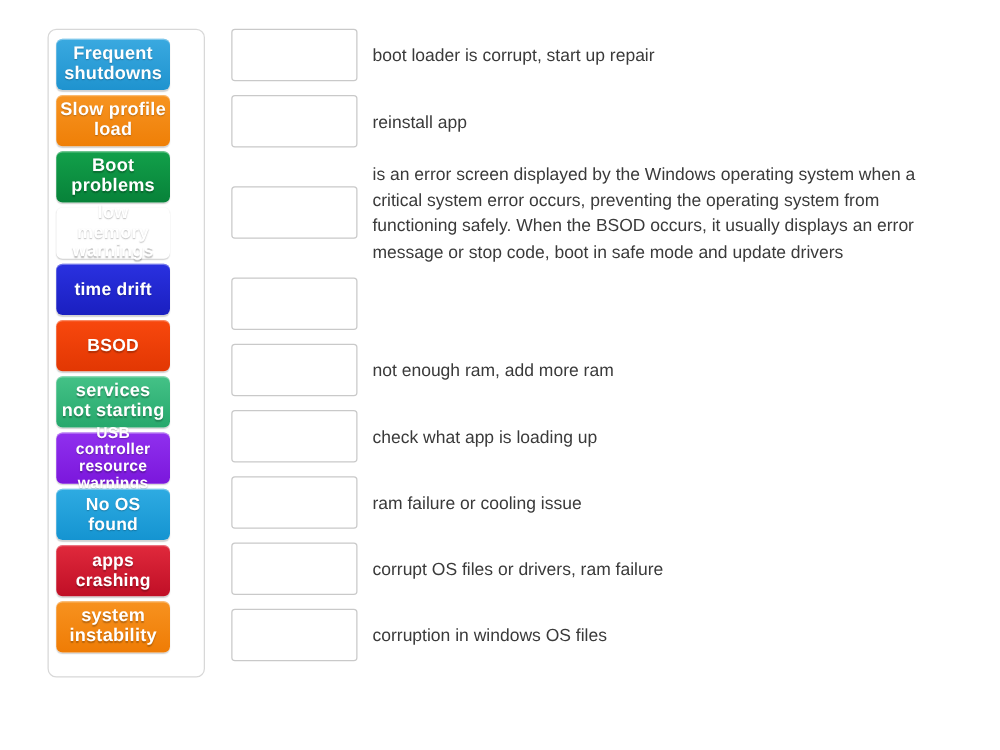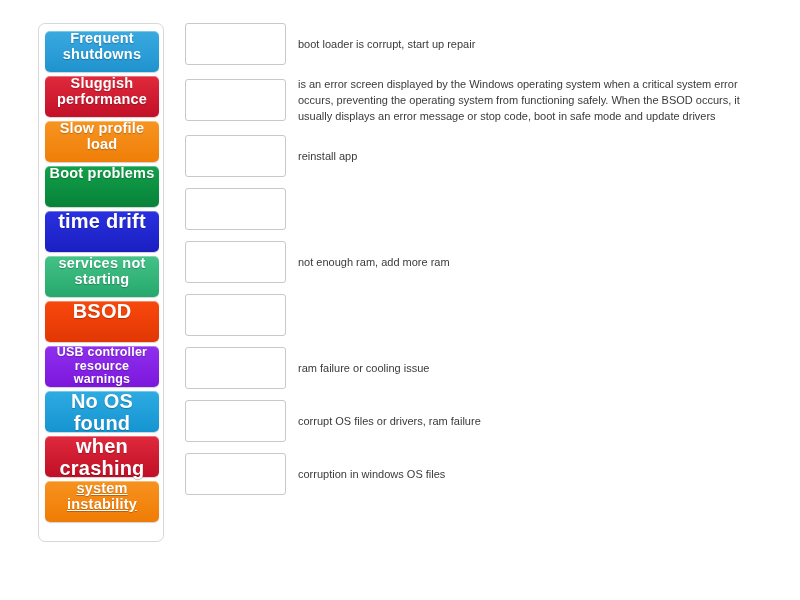--- a/index.html
+++ b/index.html
@@ -31,44 +31,45 @@
     box-sizing: border-box;
     border: 1px solid #d8d8d8;
     border-radius: 7px;
     background: #ffffff;
     padding: 7px 6px 7px 6px;
   }
 
   .tile {
     position: relative;
     box-sizing: border-box;
-    width: 114px;
+    width: 91px;
     height: 41px;
     margin-bottom: 4px;
     border-radius: 5px;
     display: flex;
+    align-items: center;
     justify-content: center;
     text-align: center;
     color: #ffffff;
     font-weight: bold;
     letter-spacing: .2px;
     line-height: 1.08;
-    padding: 0 3px;
+    padding: 13px 3px;
     text-shadow: 0 1px 1px rgba(0,0,0,.25);
     box-shadow: inset 0 1px 0 rgba(255,255,255,.35),
                 0 1px 1px rgba(0,0,0,.18);
     cursor: grab;
     user-select: none;
   }
-  .tile:last-child { margin-bottom: 12px; text-decoration: underline; }
+  .tile:last-child { margin-bottom: 12px; }
 
   .tile .tile-text { display: block; width: 100%; }
 
   .s-two  { font-size: 14.5px; }
-  .s-one  { font-size: 20px; }
+  .s-one  { font-size: 14px; }
   .s-small{ font-size: 12.5px; }
 
   
   #answer-column {
     position: absolute;
     left: 185px;
     top: 23px;
     width: 580px;
   }
 
@@ -86,89 +87,90 @@
     height: 42px;
     background: #ffffff;
     border: 1px solid #c9c9c9;
     border-radius: 3px;
     cursor: pointer;
   }
 
   .answer-text {
     flex: 1 1 auto;
     margin-left: 12px;
-    font-size: 11px;
+    font-size: 14px;
     line-height: 1.47;
     color: #3a3a3a;
     max-width: 455px;
   }
 </style>
 </head>
 <body>
 
 <div id="board">
 
   <div id="tile-tray">
       <div class="tile" style="background: linear-gradient(rgb(58, 169, 224) 0%, rgb(31, 147, 207) 100%);">
         <span class="tile-text s-two">Frequent shutdowns</span>
       </div>
-      <div class="tile" style="background: linear-gradient(rgb(224, 42, 60) 0%, rgb(194, 16, 39) 100%);">
-        <span class="tile-text s-two">Sluggish performance</span>
-      </div>
       <div class="tile" style="background: linear-gradient(rgb(247, 148, 33) 0%, rgb(239, 127, 7) 100%);">
         <span class="tile-text s-two">Slow profile load</span>
       </div>
       <div class="tile" style="background: linear-gradient(rgb(18, 160, 74) 0%, rgb(7, 130, 57) 100%);">
         <span class="tile-text s-two">Boot problems</span>
       </div>
+      <div class="tile">
+        <span class="tile-text s-two">low memory warnings</span>
+      </div>
       <div class="tile" style="background: linear-gradient(rgb(42, 49, 224) 0%, rgb(26, 31, 192) 100%);">
         <span class="tile-text s-one">time drift</span>
       </div>
+      <div class="tile" style="background: linear-gradient(rgb(248, 72, 13) 0%, rgb(226, 55, 3) 100%);">
+        <span class="tile-text s-one">BSOD</span>
+      </div>
       <div class="tile" style="background: linear-gradient(rgb(68, 194, 135) 0%, rgb(38, 168, 108) 100%);">
         <span class="tile-text s-two">services not starting</span>
-      </div>
-      <div class="tile" style="background: linear-gradient(rgb(248, 72, 13) 0%, rgb(226, 55, 3) 100%);">
-        <span class="tile-text s-one">BSOD</span>
       </div>
       <div class="tile" style="background: linear-gradient(rgb(144, 48, 238) 0%, rgb(123, 23, 220) 100%);">
         <span class="tile-text s-small">USB controller resource warnings</span>
       </div>
       <div class="tile" style="background: linear-gradient(rgb(46, 171, 226) 0%, rgb(21, 148, 209) 100%);">
         <span class="tile-text s-one">No OS found</span>
       </div>
       <div class="tile" style="background: linear-gradient(rgb(224, 41, 60) 0%, rgb(192, 15, 38) 100%);">
-        <span class="tile-text s-one">when crashing</span>
+        <span class="tile-text s-one">apps crashing</span>
       </div>
       <div class="tile" style="background: linear-gradient(rgb(247, 146, 31) 0%, rgb(239, 124, 5) 100%);">
         <span class="tile-text s-two">system instability</span>
       </div>
     </div>
 
   <div id="answer-column">
       <div class="answer-row">
         <div class="drop-zone"></div>
         <div class="answer-text">boot loader is corrupt, start up repair</div>
       </div>
       <div class="answer-row">
         <div class="drop-zone"></div>
-        <div class="answer-text">is an error screen displayed by the Windows operating system when a critical system error occurs, preventing the operating system from functioning safely. When the BSOD occurs, it usually displays an error message or stop code, boot in safe mode and update drivers</div>
+        <div class="answer-text">reinstall app</div>
       </div>
       <div class="answer-row">
         <div class="drop-zone"></div>
-        <div class="answer-text">reinstall app</div>
+        <div class="answer-text">is an error screen displayed by the Windows operating system when a critical system error occurs, preventing the operating system from functioning safely. When the BSOD occurs, it usually displays an error message or stop code, boot in safe mode and update drivers</div>
       </div>
       <div class="answer-row">
         <div class="drop-zone"></div>
       </div>
       <div class="answer-row">
         <div class="drop-zone"></div>
         <div class="answer-text">not enough ram, add more ram</div>
       </div>
       <div class="answer-row">
         <div class="drop-zone"></div>
+        <div class="answer-text">check what app is loading up</div>
       </div>
       <div class="answer-row">
         <div class="drop-zone"></div>
         <div class="answer-text">ram failure or cooling issue</div>
       </div>
       <div class="answer-row">
         <div class="drop-zone"></div>
         <div class="answer-text">corrupt OS files or drivers, ram failure</div>
       </div>
       <div class="answer-row">

